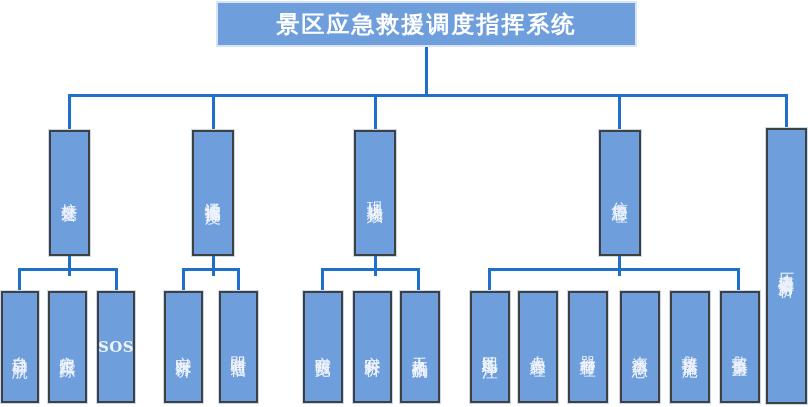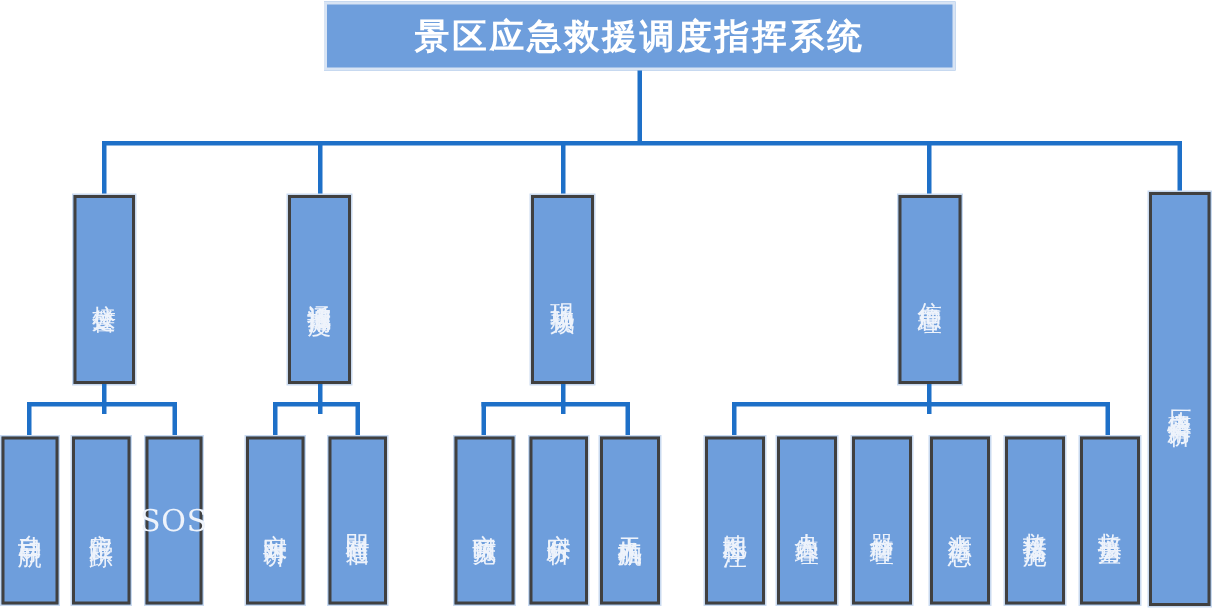--- a/index.html
+++ b/index.html
@@ -23,21 +23,21 @@
   }
   .node .vtext{
     writing-mode:vertical-rl;
     text-orientation:upright;
     letter-spacing:2px;
     font-size:16px;
     line-height:1.1;
     white-space:nowrap;
   }
   .node .vtight{letter-spacing:1px;}
-  .node .htext{font-size:20px;letter-spacing:0.5px;}
+  .node .htext{font-size:15px;letter-spacing:0.5px;font-weight:bold;}
   .root-node{
     position:absolute;
     background:#6e9edc;
     border:2px solid #d8e4f4;
     box-sizing:border-box;
     display:flex;align-items:center;justify-content:center;
     color:#ffffff;
     font-size:23px;font-weight:bold;letter-spacing:2px;
   }
   .vline,.hline{position:absolute;background:#1e70c8;}

